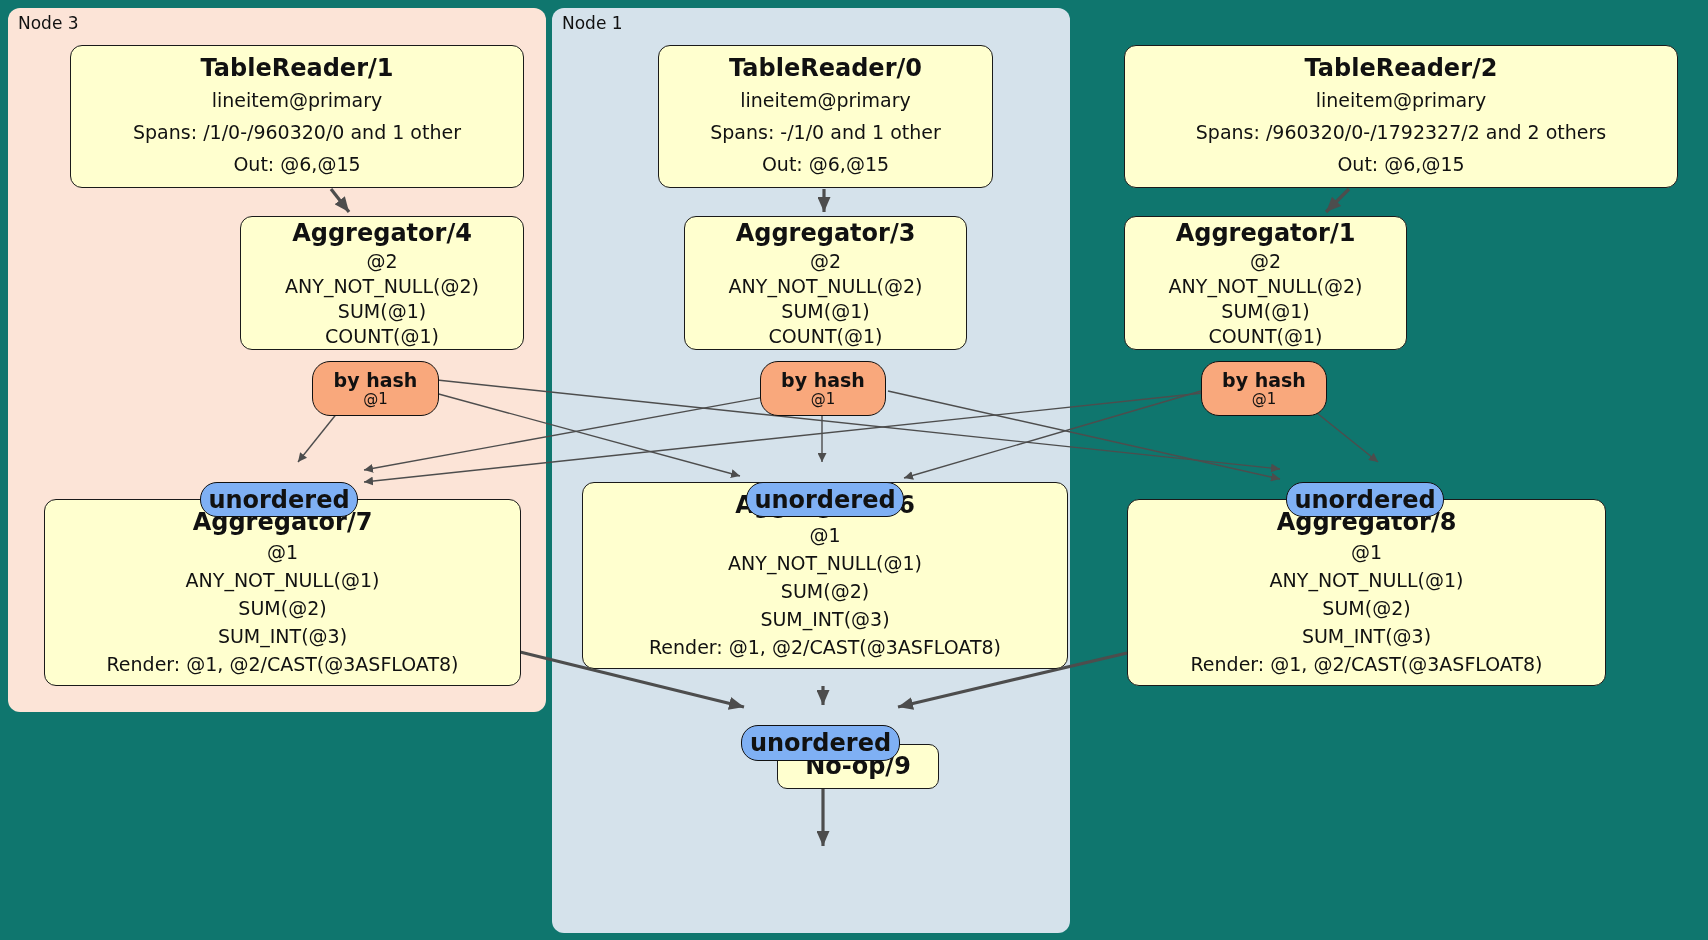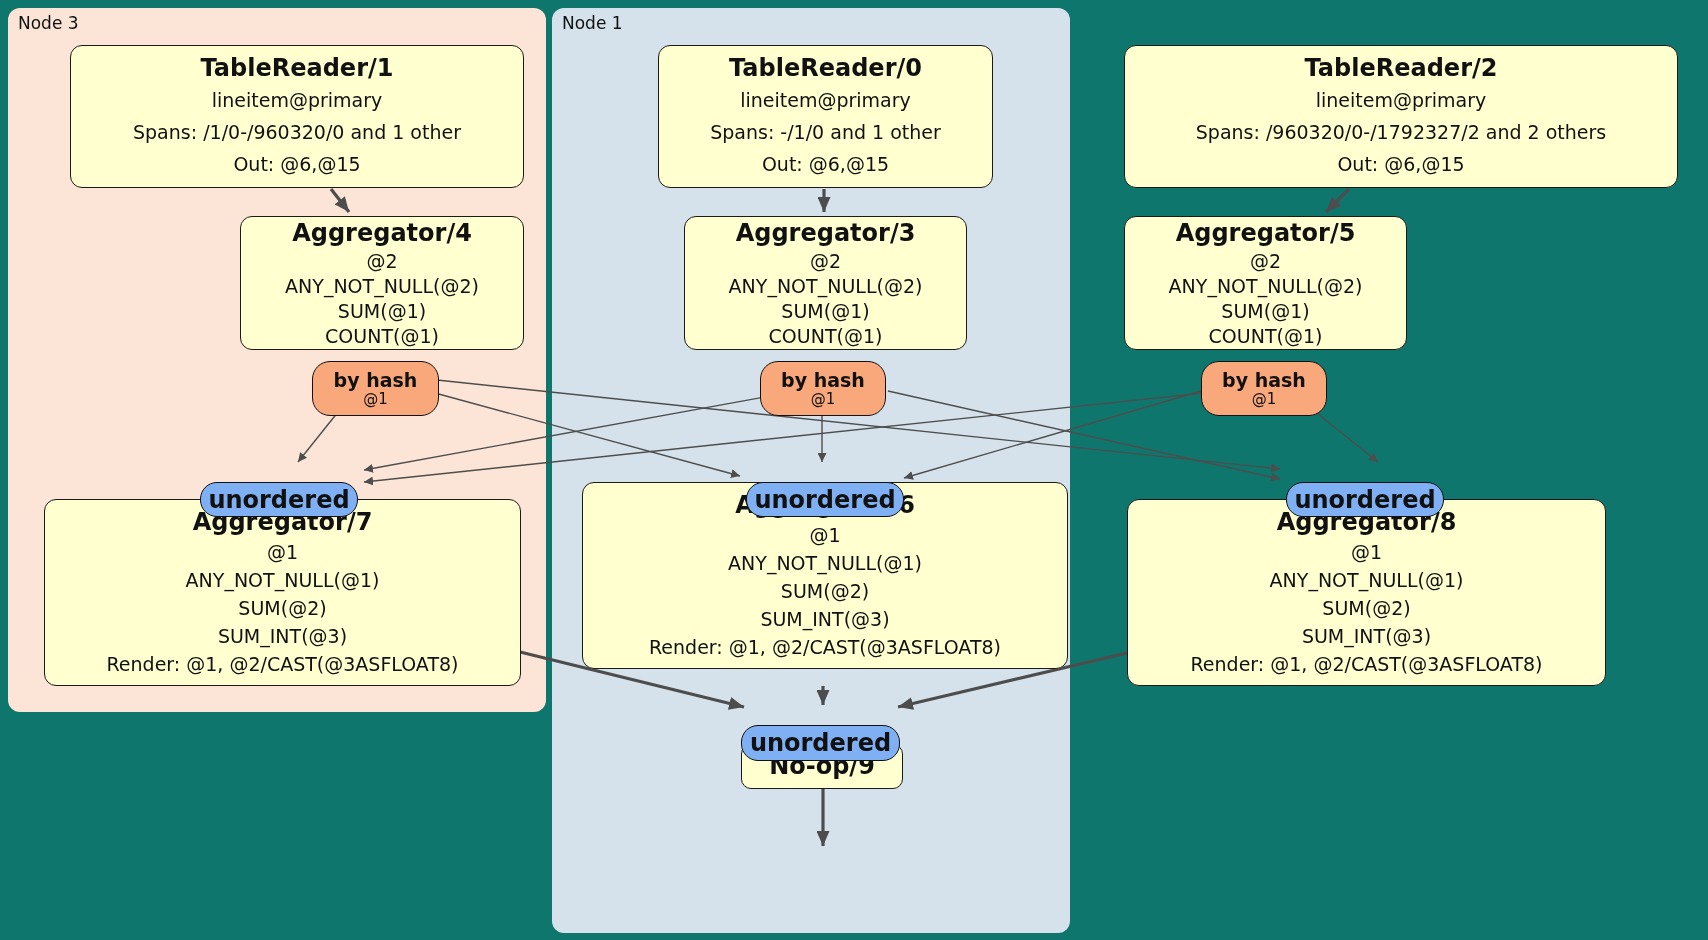--- a/index.html
+++ b/index.html
@@ -27,21 +27,21 @@
   .mk{fill:var(--edge-color);stroke:none;}
 
   .box{position:absolute;z-index:2;background:var(--box-fill);border:1.6px solid var(--box-border);
        border-radius:12px;display:flex;flex-direction:column;align-items:center;justify-content:center;
        text-align:center;white-space:nowrap;}
   .btitle{font-weight:bold;font-size:24px;line-height:31px;}
   .bline{font-size:19px;}
   .roomy .bline{line-height:32px;}
   .tight .bline{line-height:25px;}
   .mid   .bline{line-height:28px;}
-  .small-box{border-radius:10px;}
+  .small-box{border-radius:10px;margin-left:36px;}
 
   .badge{position:absolute;z-index:3;border:1.8px solid #111;display:flex;flex-direction:column;
          align-items:center;justify-content:center;text-align:center;white-space:nowrap;margin-top:16px;}
   .badge.hash{background:var(--hash-fill);border-radius:18px;}
   .hash-label{font-weight:bold;font-size:19px;line-height:22px;}
   .hash-sub{font-size:15px;line-height:17px;}
   .badge.unordered{background:var(--unordered-fill);border-radius:17px;font-weight:bold;font-size:24px;}
 </style>
 </head>
 <body>
@@ -133,21 +133,21 @@
     <div class="btitle">No-op/9</div>
   </div>
 
   <div class="box roomy" style="left:1124px;top:45px;width:552px;height:141px">
     <div class="btitle">TableReader/2</div>
     <div class="bline">lineitem@primary</div>
     <div class="bline">Spans: /960320/0-/1792327/2 and 2 others</div>
     <div class="bline">Out: @6,@15</div>
   </div>
   <div class="box tight" style="left:1124px;top:216px;width:281px;height:132px">
-    <div class="btitle">Aggregator/5</div>
+    <div class="btitle">Aggregator/1</div>
     <div class="bline">@2</div>
     <div class="bline">ANY_NOT_NULL(@2)</div>
     <div class="bline">SUM(@1)</div>
     <div class="bline">COUNT(@1)</div>
   </div>
   <div class="box mid" style="left:1127px;top:499px;width:477px;height:185px">
     <div class="btitle">Aggregator/8</div>
     <div class="bline">@1</div>
     <div class="bline">ANY_NOT_NULL(@1)</div>
     <div class="bline">SUM(@2)</div>

